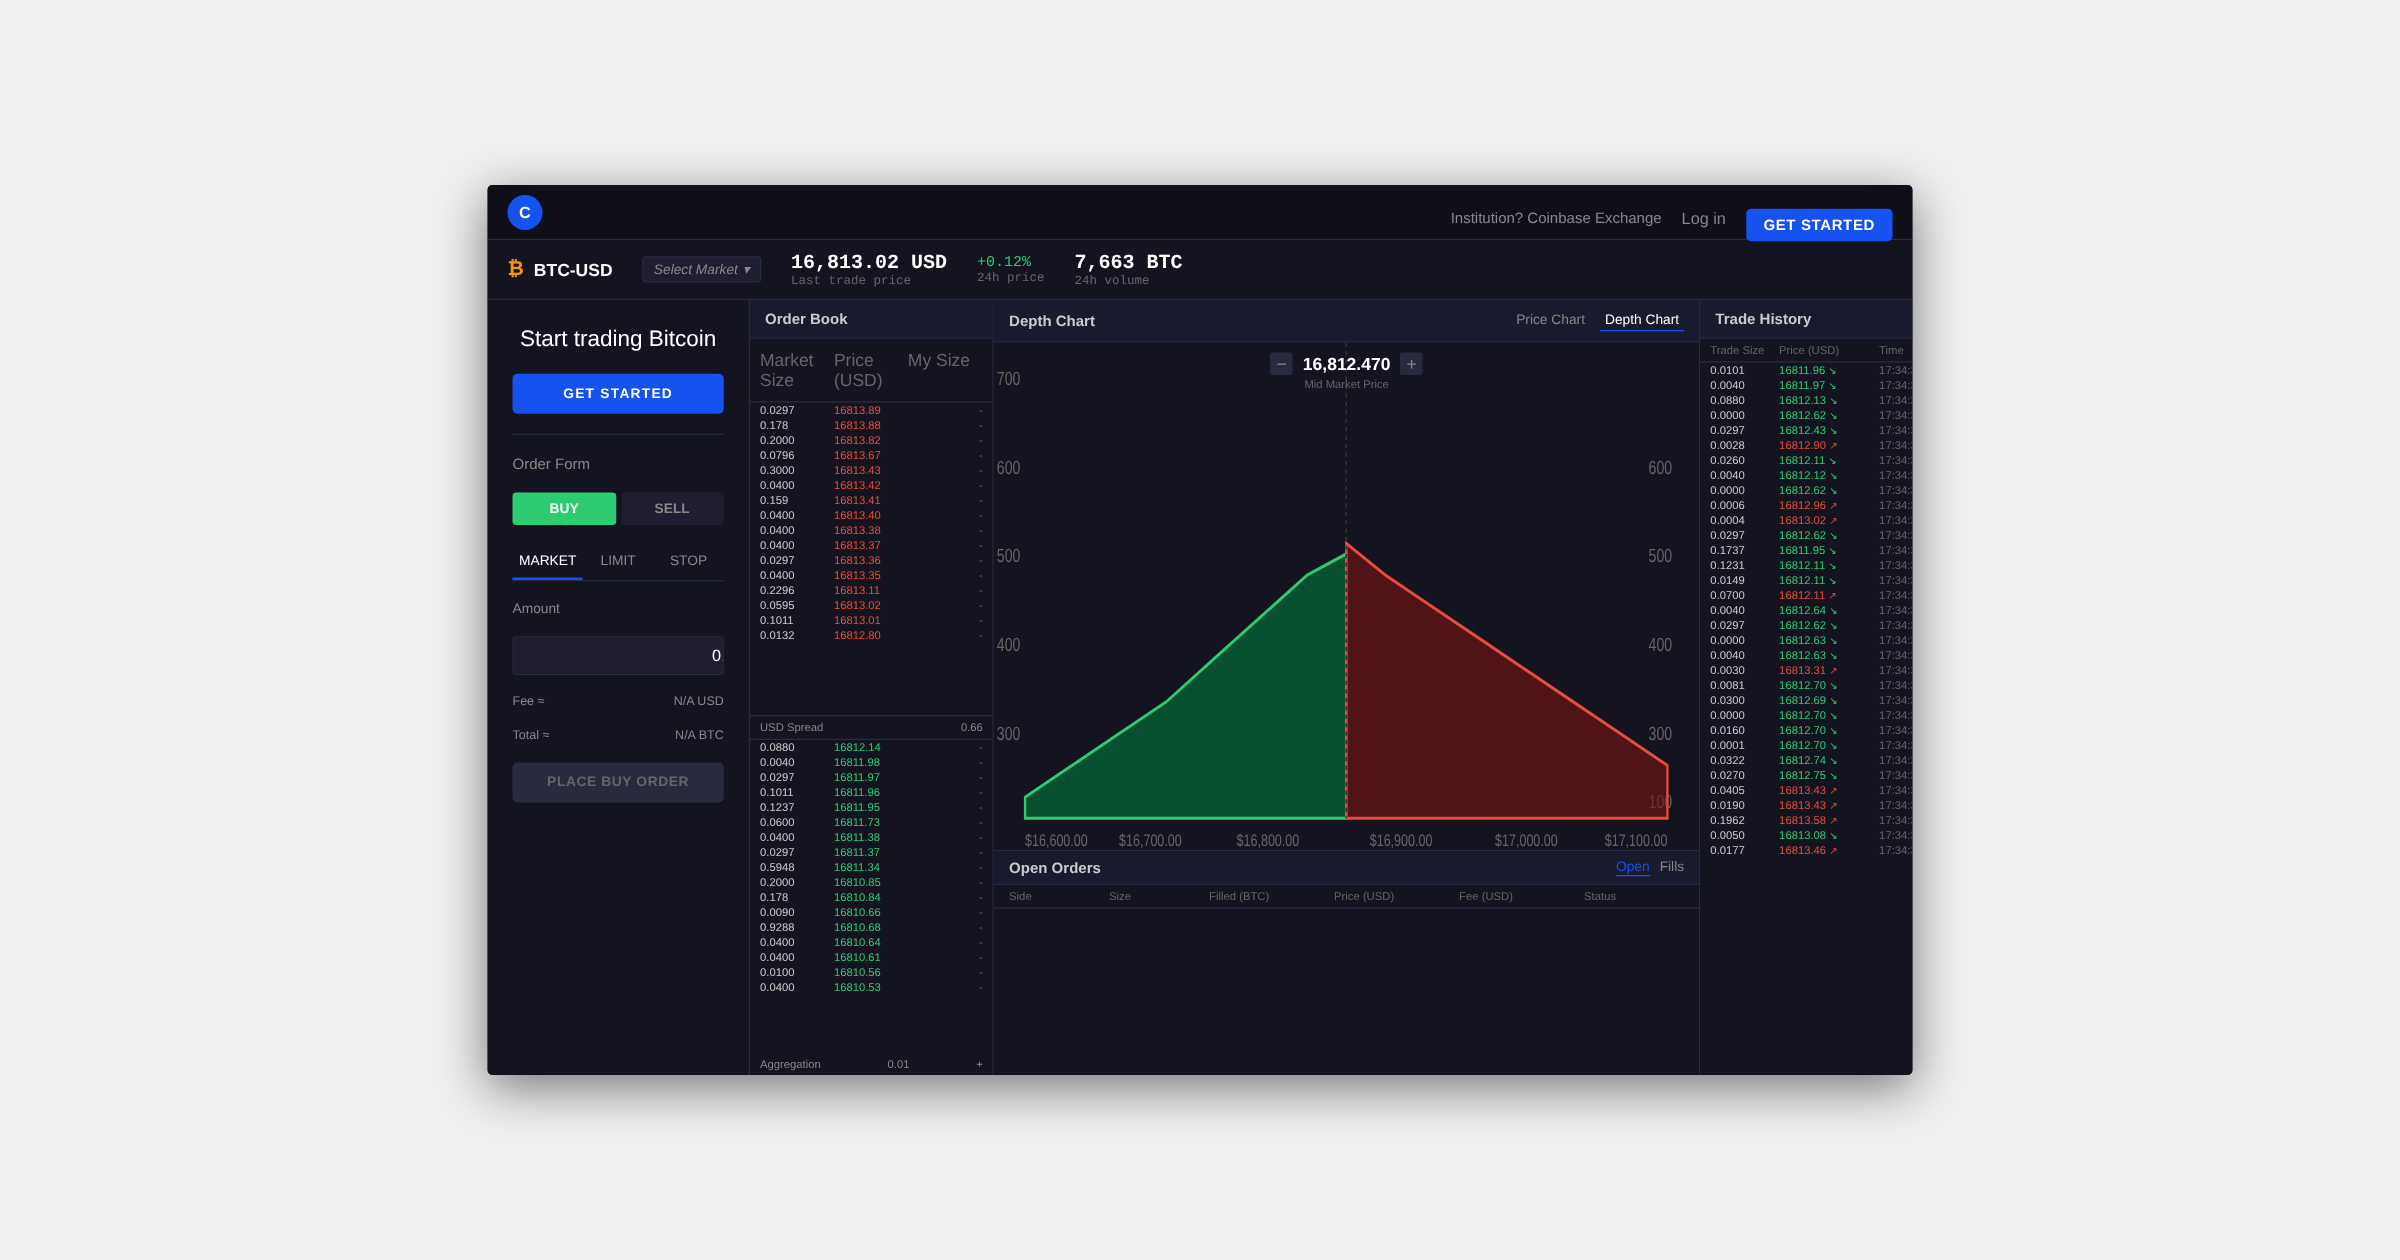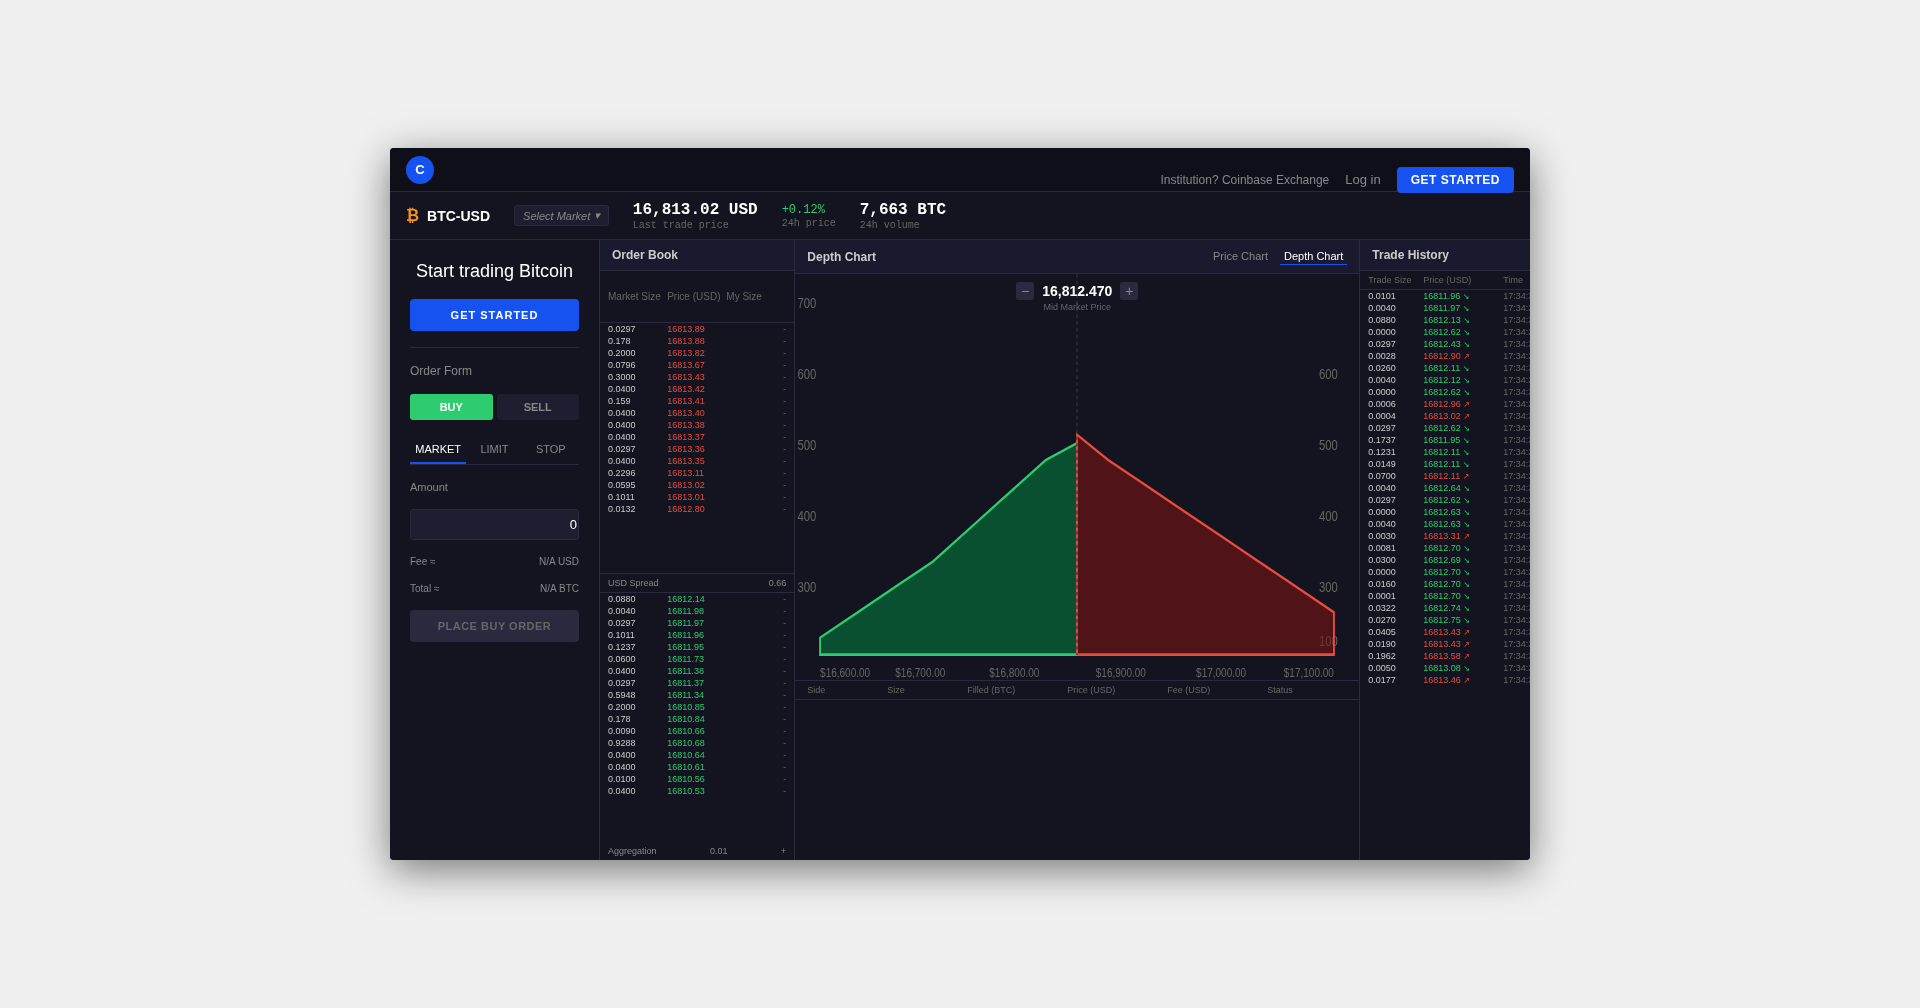--- a/index.html
+++ b/index.html
@@ -39,21 +39,21 @@
     .nav-tab {
       padding: 0 16px;
       height: 44px;
       display: flex; align-items: center;
       color: #888;
       font-size: 13px;
       cursor: pointer;
       border-bottom: 2px solid transparent;
     }
     .nav-tab.active { color: white; border-bottom-color: #1652f0; }
-    .nav-right { display: flex; align-items: center; gap: 16px; margin-left: auto; margin-top: 20px; }
+    .nav-right { display: flex; gap: 16px; margin-left: auto; margin-top: 20px; }
     .nav-institution { color: #888; font-size: 12px; }
     .nav-login { color: #888; font-size: 13px; cursor: pointer; }
     .btn-get-started {
       background: #1652f0;
       color: white;
       border: none;
       border-radius: 4px;
       padding: 6px 14px;
       font-size: 12px;
       font-weight: 600;
@@ -177,22 +177,22 @@
     }
     .panel-header {
       padding: 8px 12px;
       background: #1a1a2e;
       border-bottom: 1px solid #2a2a3e;
       font-size: 12px; color: #ccc; font-weight: 600;
     }
     .ob-col-headers {
       display: grid;
       grid-template-columns: 1fr 1fr 60px;
-      padding: 20px 8px;
-      font-size: 10px; color: #666;
+      padding: 9px 8px;
+      font-size: 14px; color: #666;
       border-bottom: 1px solid #2a2a3e;
     }
     .ob-rows { flex: 1; overflow: hidden; font-size: 9px; }
     .ob-row {
       display: grid;
       grid-template-columns: 1fr 1fr 60px;
       padding: 1px 8px;
       align-items: center;
     }
     .ob-size { color: #ccc; }
@@ -597,20 +597,27 @@
           <text x="155" y="238" fill="#666" font-size="8">$16,800.00</text>
           <text x="240" y="238" fill="#666" font-size="8">$16,900.00</text>
           <text x="320" y="238" fill="#666" font-size="8">$17,000.00</text>
           <text x="390" y="238" fill="#666" font-size="8">$17,100.00</text>
 
           <line x1="225" y1="0" x2="225" y2="225" stroke="#333" stroke-width="1" stroke-dasharray="2,2"></line>
         </svg>
       </div>
 
       <div class="open-orders">
+        <div class="oo-header">
+          <span class="oo-title">Open Orders</span>
+          <div class="oo-tabs">
+            <span class="oo-tab active">Open</span>
+            <span class="oo-tab">Fills</span>
+          </div>
+        </div>
         <div class="oo-col-headers">
           <span>Side</span>
           <span>Size</span>
           <span>Filled (BTC)</span>
           <span>Price (USD)</span>
           <span>Fee (USD)</span>
           <span>Status</span>
         </div>
       </div>
     </div>

